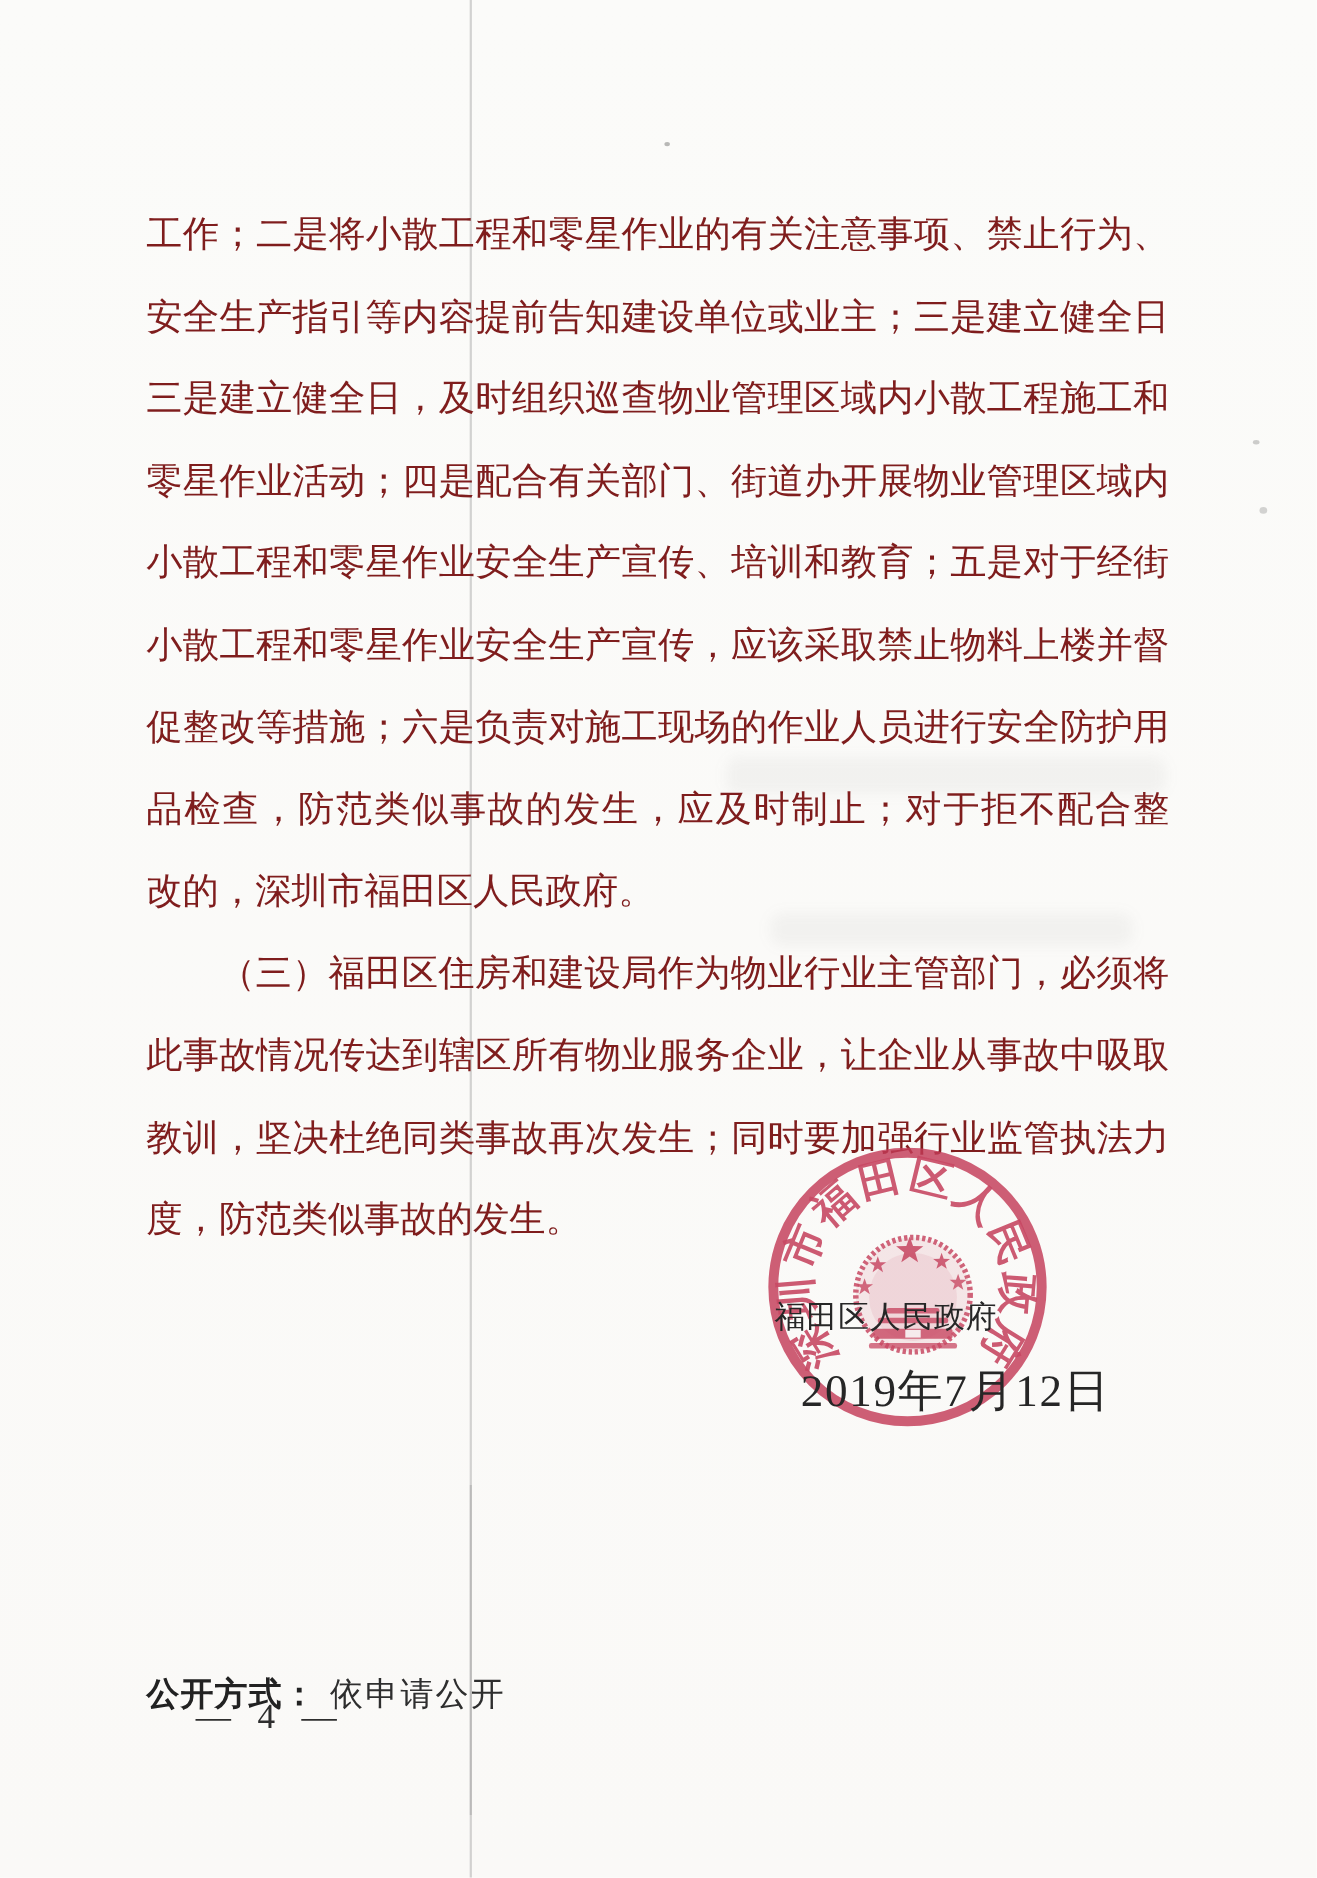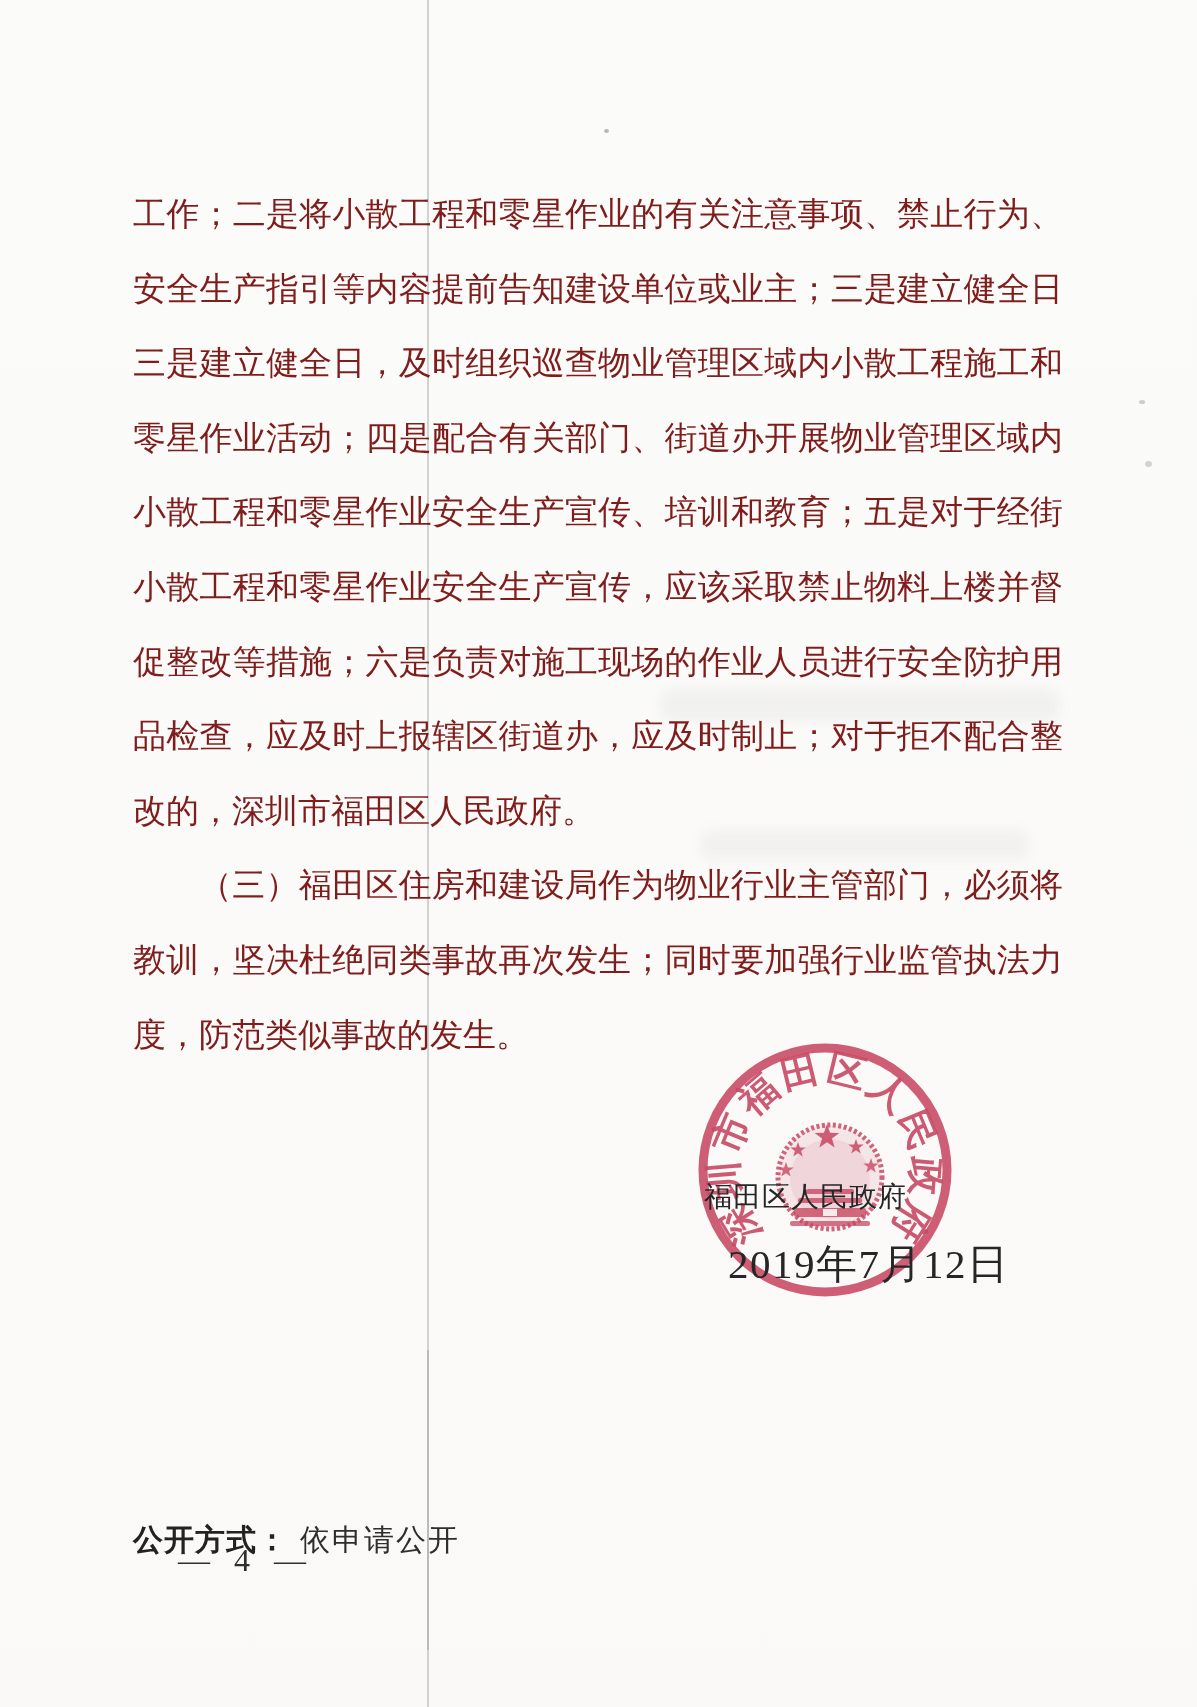--- a/index.html
+++ b/index.html
@@ -84,23 +84,24 @@
   <div class="ghost-band g2"></div>
 
   <div class="body-text">
     <div class="line j">工作；二是将小散工程和零星作业的有关注意事项、禁止行为、</div>
     <div class="line j">安全生产指引等内容提前告知建设单位或业主；三是建立健全日</div>
     <div class="line j">三是建立健全日，及时组织巡查物业管理区域内小散工程施工和</div>
     <div class="line j">零星作业活动；四是配合有关部门、街道办开展物业管理区域内</div>
     <div class="line j">小散工程和零星作业安全生产宣传、培训和教育；五是对于经街</div>
     <div class="line j">小散工程和零星作业安全生产宣传，应该采取禁止物料上楼并督</div>
     <div class="line j">促整改等措施；六是负责对施工现场的作业人员进行安全防护用</div>
-    <div class="line j">品检查，应及时上报辖区街道办，应及时制止；对于拒不配合整</div>
+    <div class="line j">品检查，防范类似事故的发生，应及时制止；对于拒不配合整</div>
     <div class="line">改的，深圳市福田区人民政府。</div>
     <div class="line j indent">（三）福田区住房和建设局作为物业行业主管部门，必须将</div>
+    <div class="line j">此事故情况传达到辖区所有物业服务企业，让企业从事故中吸取</div>
     <div class="line j">教训，坚决杜绝同类事故再次发生；同时要加强行业监管执法力</div>
     <div class="line">度，防范类似事故的发生。</div>
   </div>
 
   <svg class="seal-svg" viewBox="0 0 262 262">
 
     <circle cx="131" cy="131" r="122" fill="none" stroke="#c43b58" stroke-width="9" opacity="0.88"></circle>
 
     <path id="sealArc" d="M 68.8,193.2 A 88,88 0 1 1 193.2,193.2" fill="none"></path>
     <text class="seal-ring-text" fill="#c43b58" opacity="0.9">

